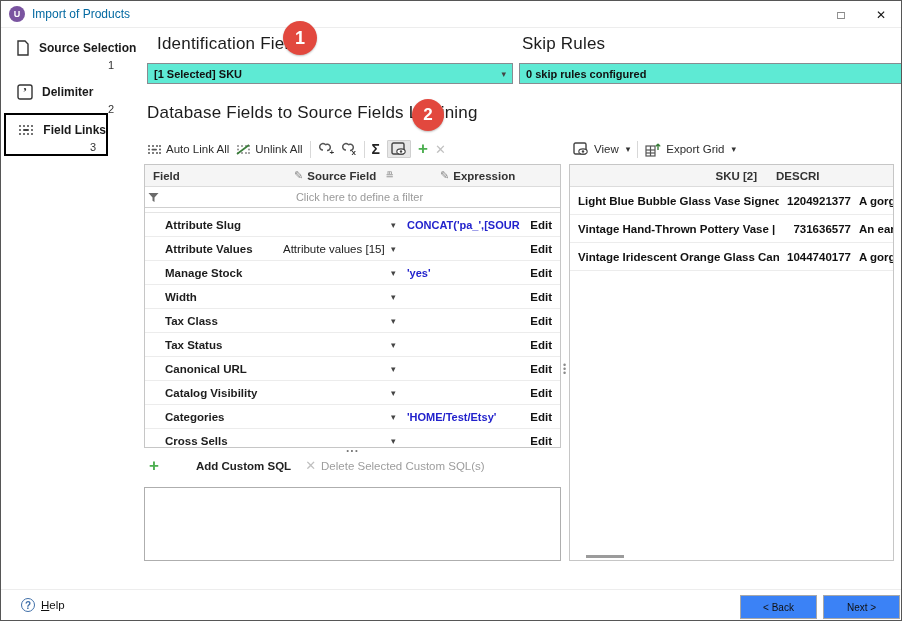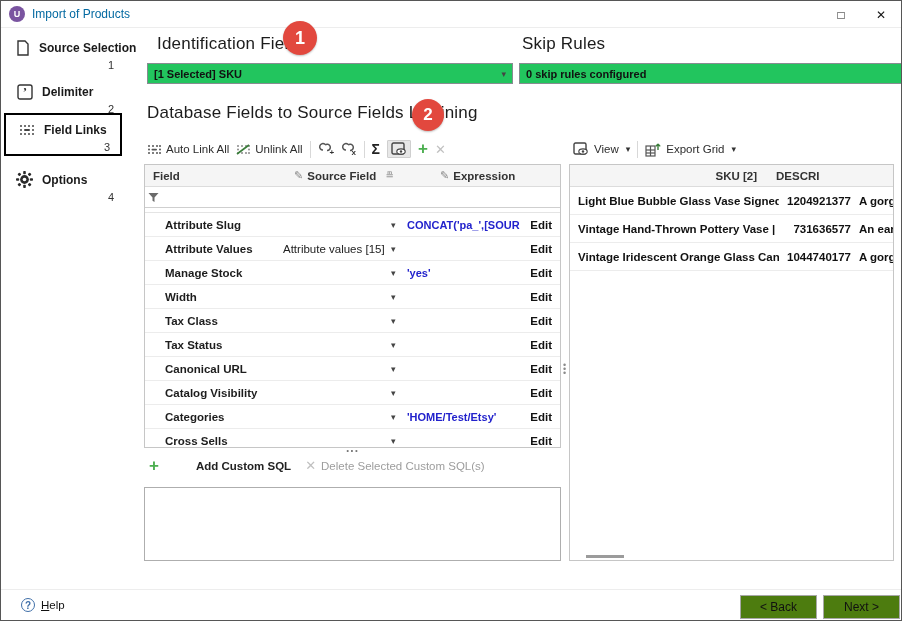--- a/index.html
+++ b/index.html
@@ -26,21 +26,21 @@
   .step-label { font-size:12px; font-weight:600; color:#1a1a1a; white-space:nowrap; }
   .step-num { position:absolute; right:10px; font-size:11px; color:#333; }
   .step.sel { border:2px solid #000; padding:6px 0 16px 0; }
   .sicon { width:17px; height:17px; display:flex; align-items:center; justify-content:center; }
   
   .h17 { position:absolute; font-size:17px; font-weight:400; color:#1c1c1c; letter-spacing:0.2px; }
   .badge { position:absolute; background:#e2483e; border-radius:50%; color:#fff;
     display:flex; align-items:center; justify-content:center; font-weight:600;
     box-shadow:0 1px 2px rgba(0,0,0,.25); }
   
-  .ddl { position:absolute; height:21px; border:1px solid #878c91; background:#22c55e;
+  .ddl { position:absolute; height:21px; border:1px solid #878c91; background:#5eead4;
     display:flex; align-items:center; font-size:11px; font-weight:700; color:#111;
     padding:0 6px; }
   .ddl .arrow { position:absolute; right:6px; color:#444; font-size:9px; }
   
   .tbar { position:absolute; height:22px; display:flex; align-items:center; gap:7px;
     font-size:11.5px; color:#2d2d2d; }
   .tbtn { display:flex; align-items:center; gap:5px; white-space:nowrap; }
   .tsep { width:1px; height:17px; background:#d8d8d8; }
   .tool-sel { background:#e7e7e7; border:1px solid #cfcfcf; padding:1px 3px; border-radius:1px;
     display:flex; align-items:center; }
@@ -79,22 +79,22 @@
     letter-spacing:1px; font-weight:700; }
   .splitgrip { position:absolute; color:#8a8a8a; font-size:9px; line-height:4px;
     letter-spacing:0; width:6px; }
   .scrollthumb { position:absolute; height:3px; background:#9b9b9b; }
   .footer-line { position:absolute; left:0; right:0; top:588px; border-top:1px solid #ededed; }
   .help { position:absolute; left:20px; top:597px; display:flex; align-items:center; gap:6px;
     font-size:11.5px; color:#111; }
   .helpico { width:14px; height:14px; border:1px solid #3f6fa8; border-radius:50%; color:#3f6fa8;
     font-size:10px; display:flex; align-items:center; justify-content:center; font-weight:700; }
   .u { text-decoration:underline; }
-  .btn { position:absolute; width:77px; height:24px; border:1px solid #a8a8a8; background:#4d7c0f;
-    font-size:12px; color:#111; display:flex; align-items:center; justify-content:center; }
+  .btn { position:absolute; width:77px; height:24px; border:1px solid #a8a8a8; background:#3b82f6;
+    font-size:10px; color:#111; display:flex; align-items:center; justify-content:center; }
   svg { display:block; }
 </style>
 </head>
 <body>
 
 <div class="window">
 
   <div class="titlebar">
     <div class="appicon">U</div>
     <div class="wtitle">Import of Products</div>
@@ -122,21 +122,21 @@
         <svg width="16" height="16" viewBox="0 0 16 16">
             <rect x="1" y="1" width="14" height="14" rx="2" fill="none" stroke="#333" stroke-width="1.4"></rect>
             <text x="8" y="12" font-size="13" font-weight="bold" fill="#333" text-anchor="middle" font-family="Liberation Serif,serif">’</text>
           </svg>
       </span>
       <span class="step-label">Delimiter</span>
     </div>
     <span class="step-num" style="top:20px;">2</span>
   </div>
 
-  <div class="step sel" style="top:112px;width:118px;">
+  <div class="step sel" style="top:112px;width:104px;">
     <div class="step-row">
       <span class="sicon">
         <svg width="16" height="12" viewBox="0 0 16 12">
           <g fill="#444">
               <circle cx="2" cy="2" r="1"></circle>
               <circle cx="6" cy="2" r="1"></circle>
               <circle cx="10" cy="2" r="1"></circle>
               <circle cx="14" cy="2" r="1"></circle>
           <circle cx="2" cy="6" r="1"></circle>
               <circle cx="14" cy="6" r="1"></circle>
@@ -146,44 +146,20 @@
               <circle cx="10" cy="10" r="1"></circle>
               <circle cx="14" cy="10" r="1"></circle>
             </g>
         </svg>
       </span>
       <span class="step-label">Field Links</span>
     </div>
     <span class="step-num" style="top:26px;">3</span>
   </div>
 
-  <div class="step" style="top:170px;height:34px;">
-    <div class="step-row">
-      <span class="sicon">
-        <svg width="17" height="17" viewBox="0 0 17 17">
-          <g fill="#2b2b2b">
-            <circle cx="8.5" cy="8.5" r="4.4"></circle>
-            <g>
-              <rect x="7.2" y="0" width="2.6" height="3.2" rx="0.8"></rect>
-                <rect x="7.2" y="13.8" width="2.6" height="3.2" rx="0.8"></rect>
-              <rect x="0" y="7.2" width="3.2" height="2.6" rx="0.8"></rect>
-                <rect x="13.8" y="7.2" width="3.2" height="2.6" rx="0.8"></rect>
-              <rect x="2" y="2" width="2.8" height="2.8" rx="0.8" transform="rotate(45 3.4 3.4)"></rect>
-              <rect x="12.2" y="2" width="2.8" height="2.8" rx="0.8" transform="rotate(45 13.6 3.4)"></rect>
-              <rect x="2" y="12.2" width="2.8" height="2.8" rx="0.8" transform="rotate(45 3.4 13.6)"></rect>
-              <rect x="12.2" y="12.2" width="2.8" height="2.8" rx="0.8" transform="rotate(45 13.6 13.6)"></rect>
-            </g>
-            <circle cx="8.5" cy="8.5" r="1.8" fill="#fff"></circle>
-          </g>
-        </svg>
-      </span>
-      <span class="step-label">Options</span>
-    </div>
-    <span class="step-num" style="top:20px;">4</span>
-  </div>
 
   <div class="h17" style="left:156px;top:33px;">Identification Fields</div>
   <div class="badge" style="left:282px;top:20px;width:34px;height:34px;font-size:18px;">1</div>
   <div class="h17" style="left:521px;top:33px;">Skip Rules</div>
 
   <div class="ddl" style="left:146px;top:62px;width:366px;">
     <span>[1 Selected] SKU</span>
     <span class="arrow">▾</span>
   </div>
   <div class="ddl" style="left:518px;top:62px;width:411px;">
@@ -295,20 +271,21 @@
         <span>Expression</span>
       </div>
       <div class="hcell"></div>
     </div>
     <div class="filterrow">
       <span style="margin-left:3px;">
         <svg width="11" height="11" viewBox="0 0 11 11">
             <path d="M0.5 1 h10 l-4 4.5 v4.5 l-2 -1.2 v-3.3 z" fill="#6a6a6a"></path>
           </svg>
       </span>
+      <span class="ftext">Click here to define a filter</span>
     </div>
     <div style="height:5px;border-bottom:1px solid #e4e4e4;"></div>
     <div id="link-rows">
         <div class="lrow">
           <div class="fname">Attribute Slug</div>
           <div class="fsource"></div>
           <div class="farrow">▾</div>
           <div class="fexpr">CONCAT('pa_',[SOURCE_FIEL</div>
           <div class="fedit">Edit</div>
         </div>

